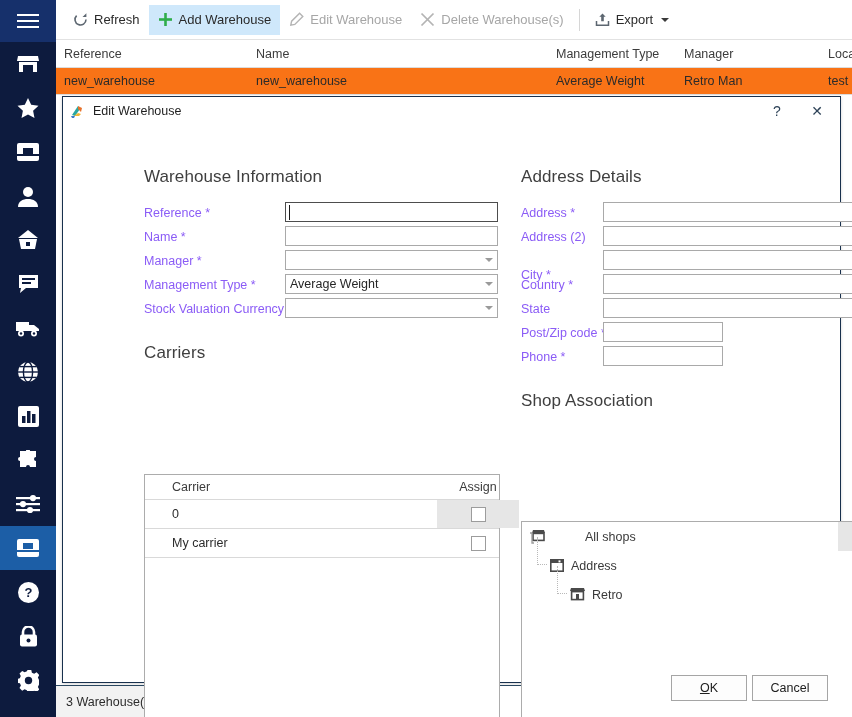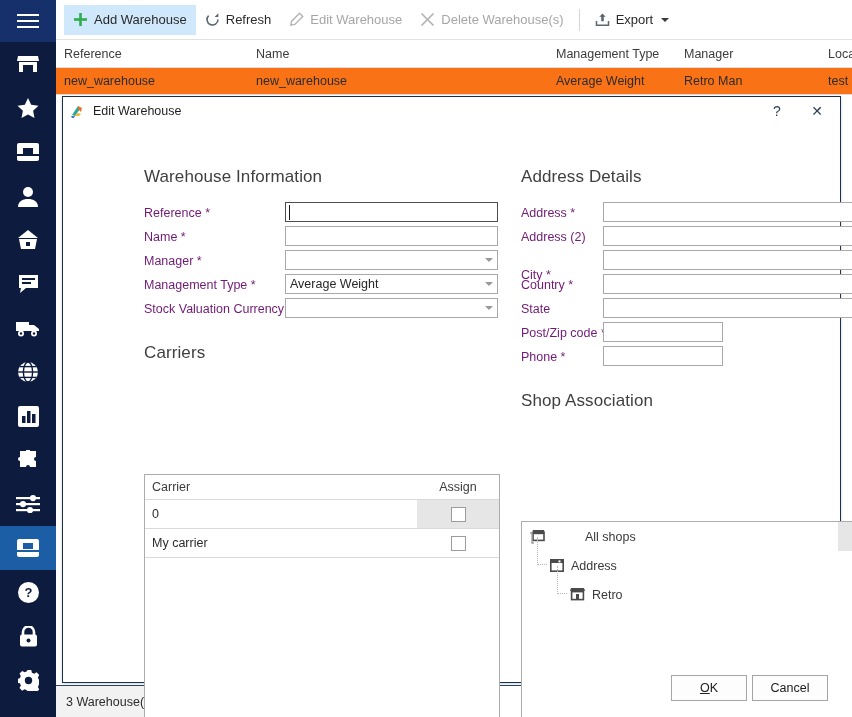--- a/index.html
+++ b/index.html
@@ -133,21 +133,21 @@
   #dlg-body { position: relative; width: 100%; height: 559px; }
 
   .sect-title {
     position: absolute;
     font-size: 17px; font-weight: 400; color: #3f3f3f;
     letter-spacing: .1px;
     white-space: nowrap;
   }
   .f-label {
     position: absolute;
-    font-size: 12.5px; color: #701a75;
+    font-size: 12.5px; color: #8b5cf6;
     white-space: nowrap;
     line-height: 20px;
   }
   .f-input {
     position: absolute;
     height: 20px;
     background: #ffffff;
     border: 1px solid #a9a9a9;
   }
   .f-input.focus { border: 1px solid #4d4d4d; }
@@ -194,21 +194,21 @@
   }
   .lv-row {
     position: relative; height: 29px;
     border-bottom: 1px solid #d9d9d9;
     background: #ffffff;
   }
   .lv-cell {
     position: absolute; top: 0; height: 100%;
     display: flex; align-items: center;
     font-size: 12.5px; color: #2b2b2b;
-    white-space: nowrap; overflow: hidden;
+    white-space: nowrap; overflow: hidden; margin-left: 20px;
   }
   .lv-cell.c1 { left: 0; width: 272px; padding-left: 7px; }
   .lv-cell.c2 { left: 272px; width: 82px; justify-content: center; }
   .lv-cell.c2.hl { background: #e6e6e6; }
   .lv-cell.hdr { color: #3c3c3c; }
   .chk {
     width: 15px; height: 15px;
     border: 1px solid #9c9c9c;
     background: #ffffff;
   }
@@ -393,34 +393,34 @@
         <path class="side-icon-fill" d="M8.6 0h3.8l.6 2.7 2.3 1 2.4-1.4 2.7 2.7-1.4 2.4 1 2.3 2.7.6v3.8l-2.7.6-1 2.3 1.4 2.4-2.7 2.7-2.4-1.4-2.3 1-.6 2.7H8.6L8 20.3l-2.3-1-2.4 1.4L.6 18l1.4-2.4-1-2.3L-1.7 12.7V8.9L.9 8.3l1-2.3L.6 3.6 3.3.9l2.4 1.4 2.3-1z" transform="translate(0.9,0)"></path>
         <circle cx="10.5" cy="10.5" r="3.7" fill="#0d1b3e"></circle>
       </svg>
     </div>
   </div>
 
   <div id="main">
 
     <div id="toolbar">
 
+      <div class="tbtn">
+        <svg width="15" height="15" viewBox="0 0 15 15">
+          <path d="M13 7.5A5.5 5.5 0 113.6 3.6" fill="none" stroke="#5c6670" stroke-width="1.6"></path>
+          <path d="M13.4 1.2V5.1H9.5z" fill="#5c6670"></path>
+        </svg>
+        <span>Refresh</span>
+      </div>
+
       <div class="tbtn hl">
         <svg width="15" height="15" viewBox="0 0 15 15">
           <rect x="6.2" y="1" width="2.6" height="13" fill="#2fad4a"></rect>
           <rect x="1" y="6.2" width="13" height="2.6" fill="#2fad4a"></rect>
         </svg>
         <span>Add Warehouse</span>
-      </div>
-
-      <div class="tbtn">
-        <svg width="15" height="15" viewBox="0 0 15 15">
-          <path d="M13 7.5A5.5 5.5 0 113.6 3.6" fill="none" stroke="#5c6670" stroke-width="1.6"></path>
-          <path d="M13.4 1.2V5.1H9.5z" fill="#5c6670"></path>
-        </svg>
-        <span>Refresh</span>
       </div>
 
       <div class="tbtn dim">
         <svg width="15" height="15" viewBox="0 0 15 15">
           <path d="M10.6 1.2l3.2 3.2-8 8-4 .8.8-4z" fill="none" stroke="#b4b4b4" stroke-width="1.4"></path>
         </svg>
         <span>Edit Warehouse</span>
       </div>
 
       <div class="tbtn dim">

